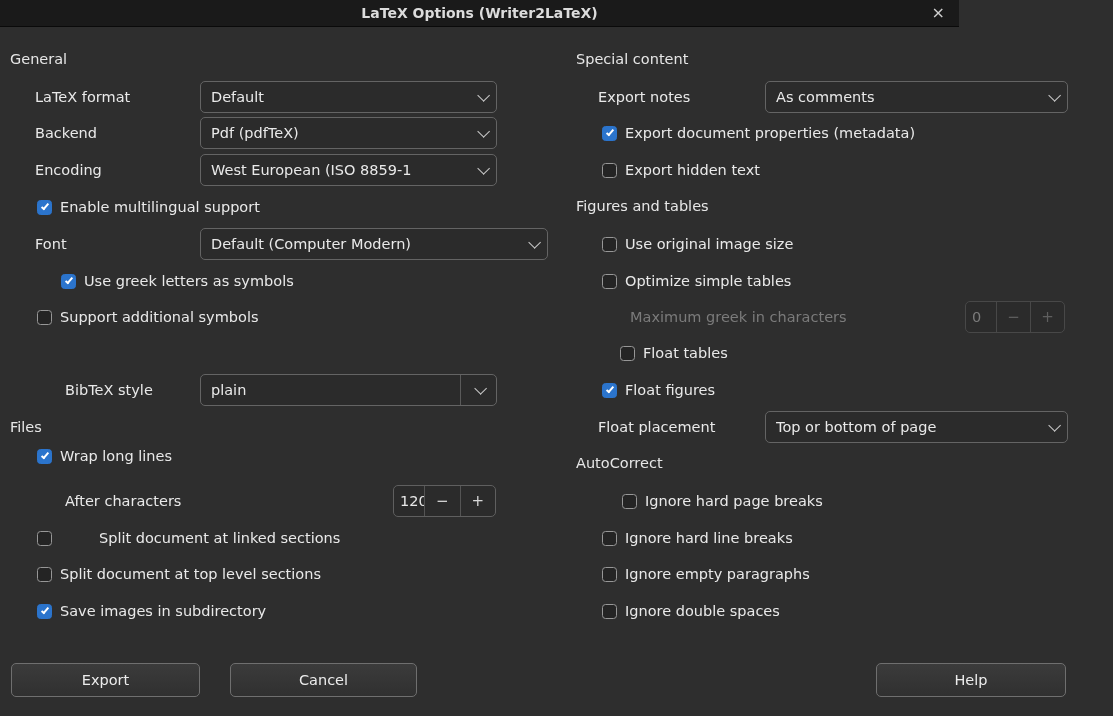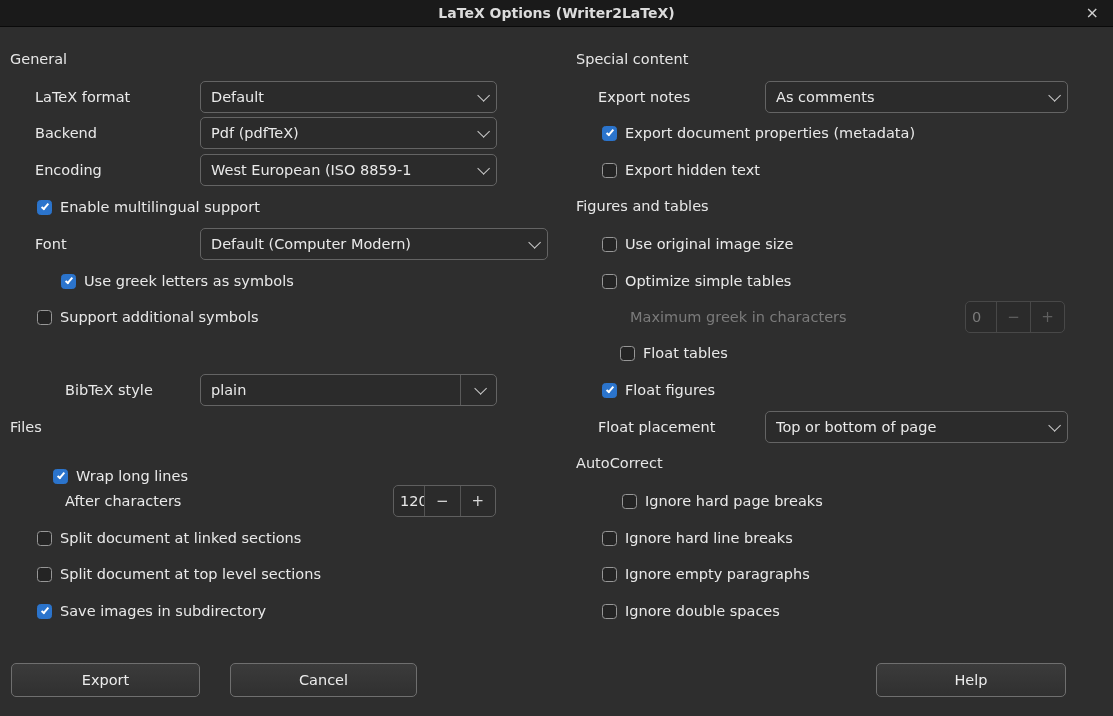--- a/index.html
+++ b/index.html
@@ -3,21 +3,21 @@
 <meta charset="utf-8">
 <style>
   html,body{margin:0;padding:0;background:#2e2e2e;}
   *{box-sizing:border-box;}
   .dialog{
     position:relative;width:1113px;height:716px;background:#2e2e2e;
     font-family:"DejaVu Sans","Liberation Sans",sans-serif;
     font-size:14.5px;color:#e9e9e9;overflow:hidden;
   }
   
-  .titlebar{position:absolute;left:0;top:0;width:1113px;height:27px;background:#1a1a1a;border-bottom:1px solid #0a0a0a;}
+  .titlebar{position:absolute;left:0;top:0;width:959px;height:27px;background:#1a1a1a;border-bottom:1px solid #0a0a0a;}
   .title{position:absolute;left:0;top:0;width:100%;height:27px;line-height:26px;text-align:center;font-weight:bold;font-size:14px;color:#dcdcdc;}
   .close{position:absolute;right:10px;top:0;height:27px;line-height:25px;font-size:16px;color:#cfcfcf;padding:0 4px;cursor:default;}
   
   .abs{position:absolute;}
   .lbl{height:32px;display:flex;align-items:center;white-space:nowrap;}
   .hdr{height:32px;display:flex;align-items:center;white-space:nowrap;color:#e6e6e6;}
   .disabled-txt{color:#7b7b7b;}
   
   .dropdown{
     height:32px;background:#2b2b2b;border:1px solid #646464;border-radius:5px;
@@ -108,35 +108,35 @@
   <div class="abs lbl" style="left:65px;top:374px;">BibTeX style</div>
   <div class="abs dropdown combo" style="left:200px;top:374px;width:297px;">
     <span class="dd-text">plain</span>
     <span class="combo-seg">
         <span class="chev"></span>
       </span>
   </div>
 
   <div class="abs hdr" style="left:10px;top:411px;">Files</div>
 
-  <div class="abs cbrow" style="left:37px;top:460px;margin-left:16px;">
+  <div class="abs cbrow" style="left:37px;top:440px;">
     <span class="cb on">
         <span class="tick"></span>
       </span>
     <span class="cbl">Wrap long lines</span>
   </div>
 
   <div class="abs lbl" style="left:65px;top:485px;">After characters</div>
   <div class="abs spin" style="left:393px;top:485px;width:103px;">
     <span class="spin-val">120</span>
     <span class="spin-btn">−</span>
     <span class="spin-btn">+</span>
   </div>
 
-  <div class="abs cbrow" style="left:37px;top:522px;">
+  <div class="abs cbrow" style="left:37px;top:522px;gap:39px;">
     <span class="cb"></span>
     <span class="cbl">Split document at linked sections</span>
   </div>
 
   <div class="abs cbrow" style="left:37px;top:558px;">
     <span class="cb"></span>
     <span class="cbl">Split document at top level sections</span>
   </div>
 
   <div class="abs cbrow" style="left:37px;top:595px;">

